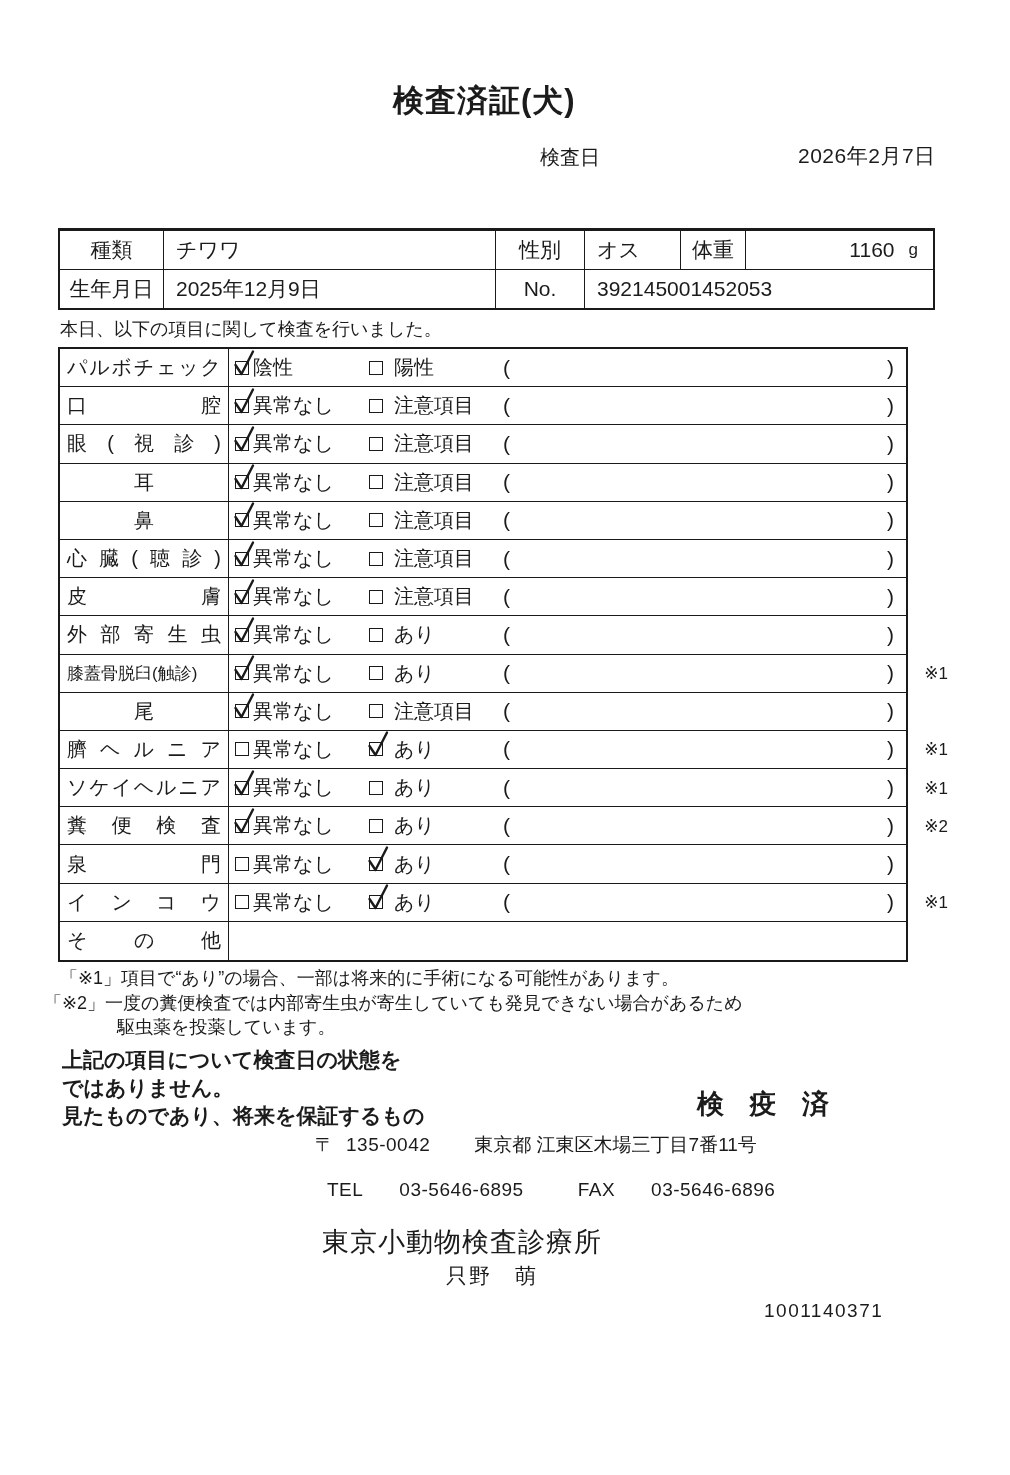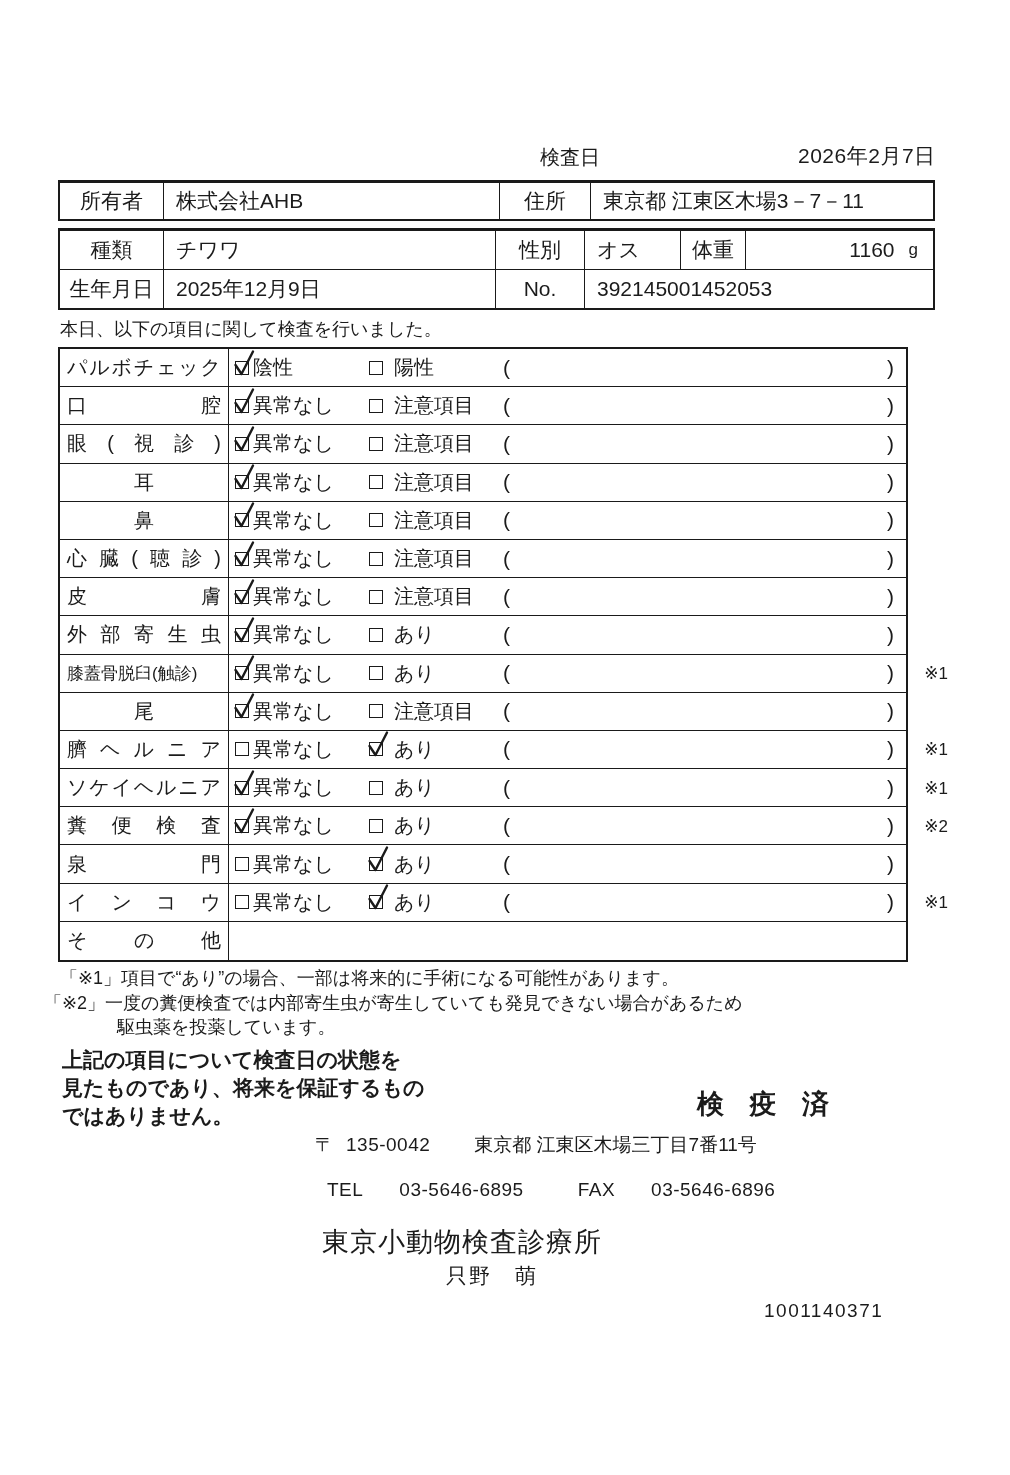--- a/index.html
+++ b/index.html
@@ -63,32 +63,25 @@
   .tel-row .fax-lbl{margin-left:26px;}
   .clinic-name{left:322px;top:1224px;font-size:27px;letter-spacing:1px;white-space:nowrap;}
   .examiner{left:446px;top:1262px;font-size:21px;letter-spacing:2px;white-space:nowrap;}
   .doc-number{left:764px;top:1300px;font-size:19px;letter-spacing:1.5px;}
 </style>
 </head>
 <body>
 
 <div class="page">
 
+  <div class="abs title">検査済証(犬)</div>
 
   <div class="abs exam-date-label">検査日</div>
   <div class="abs exam-date-value">2026年2月7日</div>
 
-  <div class="abs htable t1">
-    <div class="hrow">
-      <div class="hc lbl w-103">所有者</div>
-      <div class="hc val w-336">株式会社AHB</div>
-      <div class="hc lbl w-91">住所</div>
-      <div class="hc val grow">東京都 江東区木場3－7－11</div>
-    </div>
-  </div>
 
   <div class="abs htable t2">
     <div class="hrow">
       <div class="hc lbl w-103">種類</div>
       <div class="hc val w-332">チワワ</div>
       <div class="hc lbl w-89">性別</div>
       <div class="hc val w-96">オス</div>
       <div class="hc lbl w-65">体重</div>
       <div class="weight-val">
         <span>1160</span>
@@ -465,22 +458,22 @@
         <div class="insp-content"></div>
       </div>
     </div>
 
   <div class="abs fn1">「※1」項目で“あり”の場合、一部は将来的に手術になる可能性があります。</div>
   <div class="abs fn2">「※2」一度の糞便検査では内部寄生虫が寄生していても発見できない場合があるため</div>
   <div class="abs fn2b">駆虫薬を投薬しています。</div>
 
   <div class="abs statement">
     <div>上記の項目について検査日の状態を</div>
+    <div>ではありません。</div>
     <div>見たものであり、将来を保証するもの</div>
-    <div>ではありません。</div>
   </div>
 
   <div class="abs stamp">検 疫 済</div>
 
   <div class="abs postal-row">
     <span>〒</span>
     <span class="code">135-0042</span>
     <span class="addr">東京都 江東区木場三丁目7番11号</span>
   </div>
 

